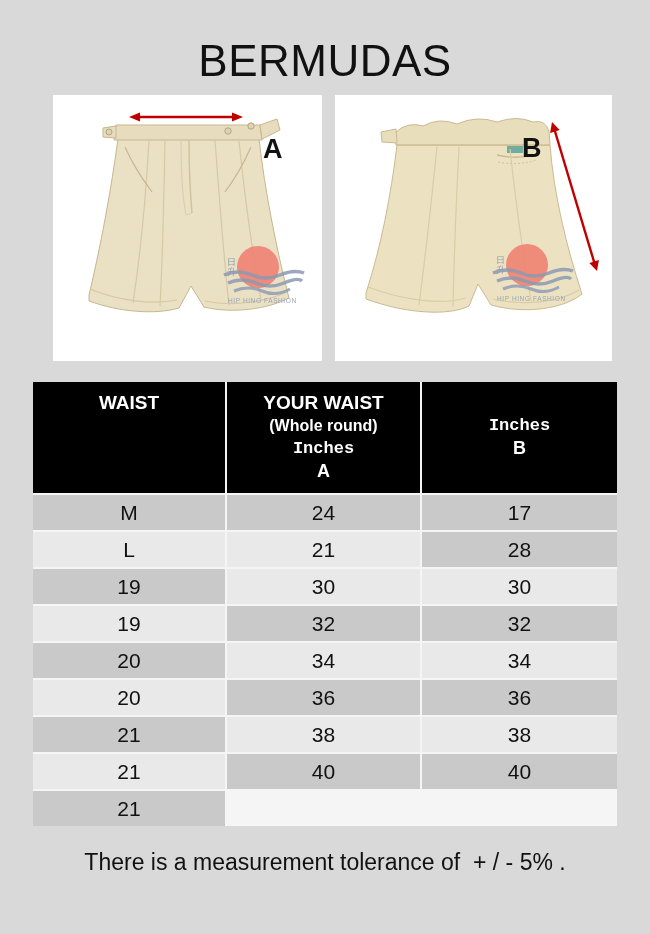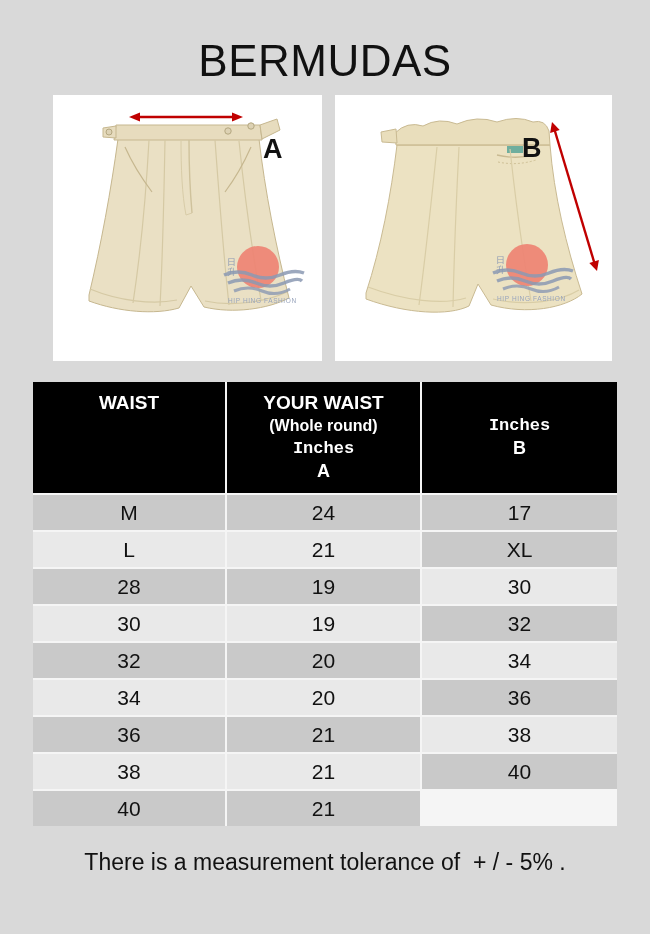--- a/index.html
+++ b/index.html
@@ -152,21 +152,20 @@
       <div class="h-ref">B</div>
     </div>
 
     <div class="cell r-dark">M</div>
     <div class="cell r-dark">24</div>
     <div class="cell r-dark">17</div>
 
     <div class="cell r-light">L</div>
     <div class="cell r-light">21</div>
 
-    <div class="cell r-dark">XL</div>
     <div class="cell r-dark">28</div>
     <div class="cell r-dark">19</div>
 
     <div class="cell r-light">30</div>
     <div class="cell r-light">30</div>
     <div class="cell r-light">19</div>
 
     <div class="cell r-dark">32</div>
     <div class="cell r-dark">32</div>
     <div class="cell r-dark">20</div>

